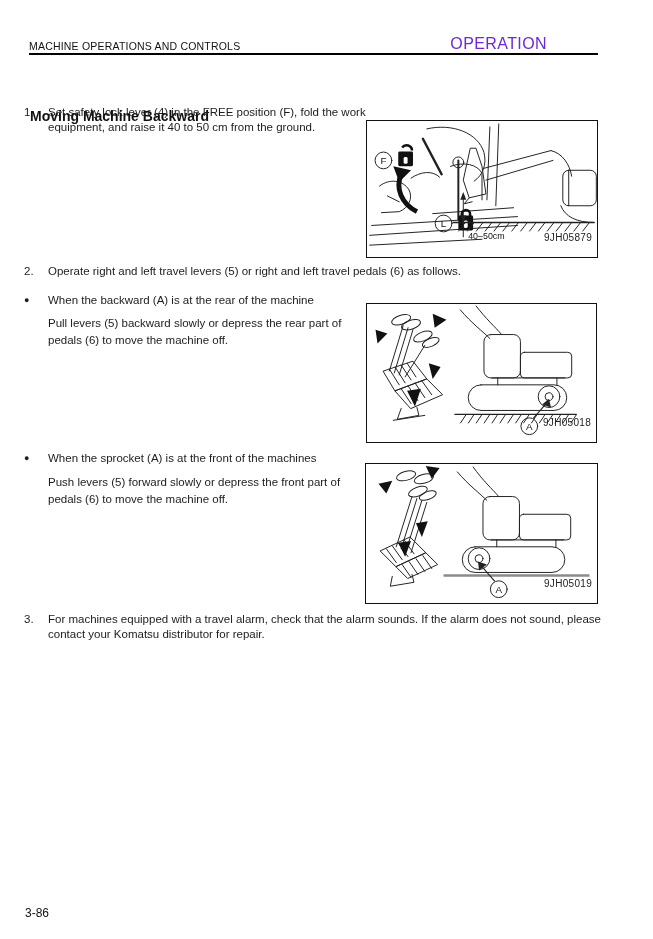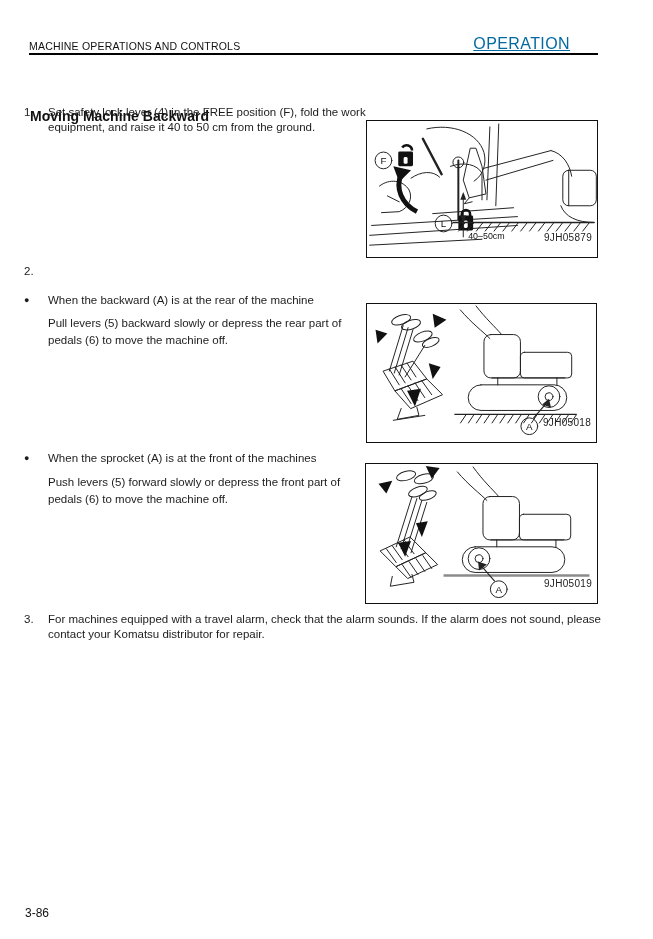--- a/index.html
+++ b/index.html
@@ -1,19 +1,19 @@
 <!DOCTYPE html>
 <html><head>
 <meta charset="utf-8">
 <style>
   html,body{margin:0;padding:0;background:#fff;}
   .page{position:relative;width:614px;height:939px;background:#ffffff;
         font-family:"Liberation Sans",sans-serif;color:#1c1c1c;overflow:hidden;}
   .hdr-left{position:absolute;left:29px;top:40px;font-size:10.5px;letter-spacing:.2px;color:#111;}
-  .hdr-right{position:absolute;right:44px;top:35px;font-size:16px;letter-spacing:.4px;color:#0369a1;text-decoration:underline;}
+  .hdr-right{position:absolute;right:67px;top:35px;font-size:16px;letter-spacing:.4px;color:#6d28d9;}
   .rule{position:absolute;left:29px;top:53px;width:569px;height:2px;background:#000;}
   .title{position:absolute;left:30px;top:76px;font-size:14px;font-weight:bold;color:#111;margin-top:32px;}
   .step{position:absolute;display:flex;font-size:11.5px;line-height:15px;}
   .step .num{width:24px;flex:none;}
   #step1{left:24px;top:105px;width:350px;}
   #step2{left:24px;top:264px;width:600px;white-space:nowrap;}
   #step3{left:24px;top:612px;width:602px;}
   .bullet-head{position:absolute;display:flex;font-size:11.5px;line-height:15px;}
   .bullet-head .marker{width:24px;flex:none;font-size:9px;line-height:15px;}
   #bullet1h{left:24px;top:293px;}
@@ -104,20 +104,21 @@
         <polygon points="94,80 100,80 97,72" fill="#222"></polygon>
         <polygon points="94,96 100,96 97,104" fill="#222"></polygon>
         <text x="102" y="120" font-size="9">40–50cm</text>
       </g>
     </svg>
     <span class="figcode">9JH05879</span>
   </div>
 
   <div class="step" id="step2">
     <span class="num">2.</span>
+    <span>Operate right and left travel levers (5) or right and left travel pedals (6) as follows.</span>
   </div>
 
   <div class="bullet-head" id="bullet1h">
     <span class="marker">●</span>
     <span>When the backward (A) is at the rear of the machine</span>
   </div>
   <div class="bullet-body" id="bullet1b">Pull levers (5) backward slowly or depress the rear part of pedals (6) to move the machine off.</div>
 
   <div class="figure" id="fig2">
     <svg viewBox="0 0 231 140">

